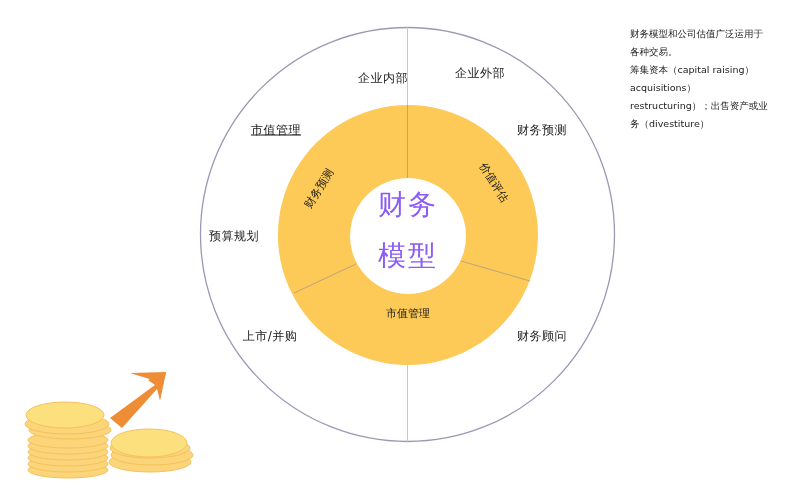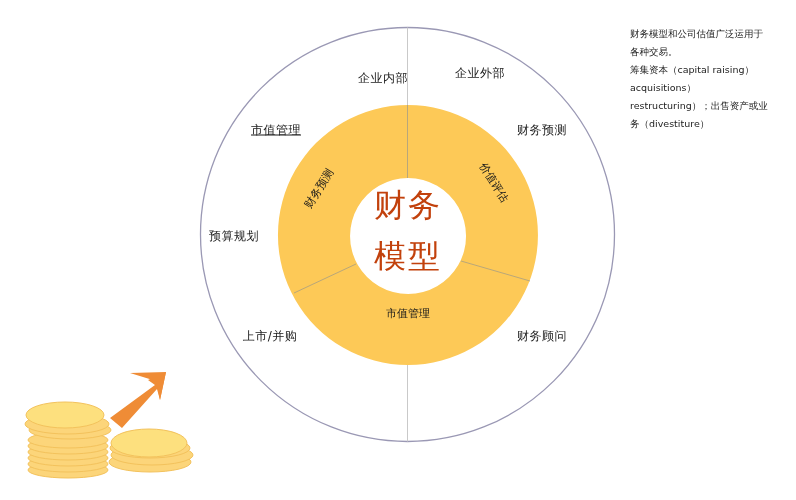--- a/index.html
+++ b/index.html
@@ -1,21 +1,21 @@
 <!DOCTYPE html>
 <html><head>
   <meta charset="utf-8">
   <style>
     html, body { margin: 0; padding: 0; background: #ffffff; }
     body { width: 796px; height: 500px; position: relative; overflow: hidden;
            font-family: "DejaVu Sans", "Liberation Sans", sans-serif; }
     #diagram { position: absolute; left: 0; top: 0; width: 796px; height: 500px; }
     .outer-label { position: absolute; font-size: 12px; color: #1a1a1a; white-space: nowrap;
                    transform: translate(-50%, -50%); font-weight: normal; letter-spacing: 0.5px; }
-    .center-title { position: absolute; font-size: 32px; color: #c2410c; white-space: nowrap;
+    .center-title { position: absolute; font-size: 28px; color: #8b5cf6; white-space: nowrap;
                     transform: translate(-50%, -50%); letter-spacing: 2px; line-height: 1; }
     .ring-label { position: absolute; font-size: 11px; color: #1a1a1a; white-space: nowrap;
                   transform-origin: center center; }
     #side-notes { position: absolute; left: 630px; top: 25px; width: 160px;
                   font-size: 9.5px; line-height: 18px; color: #222; }
     #side-notes div { white-space: nowrap; }
   </style>
 </head>
 <body>
 

